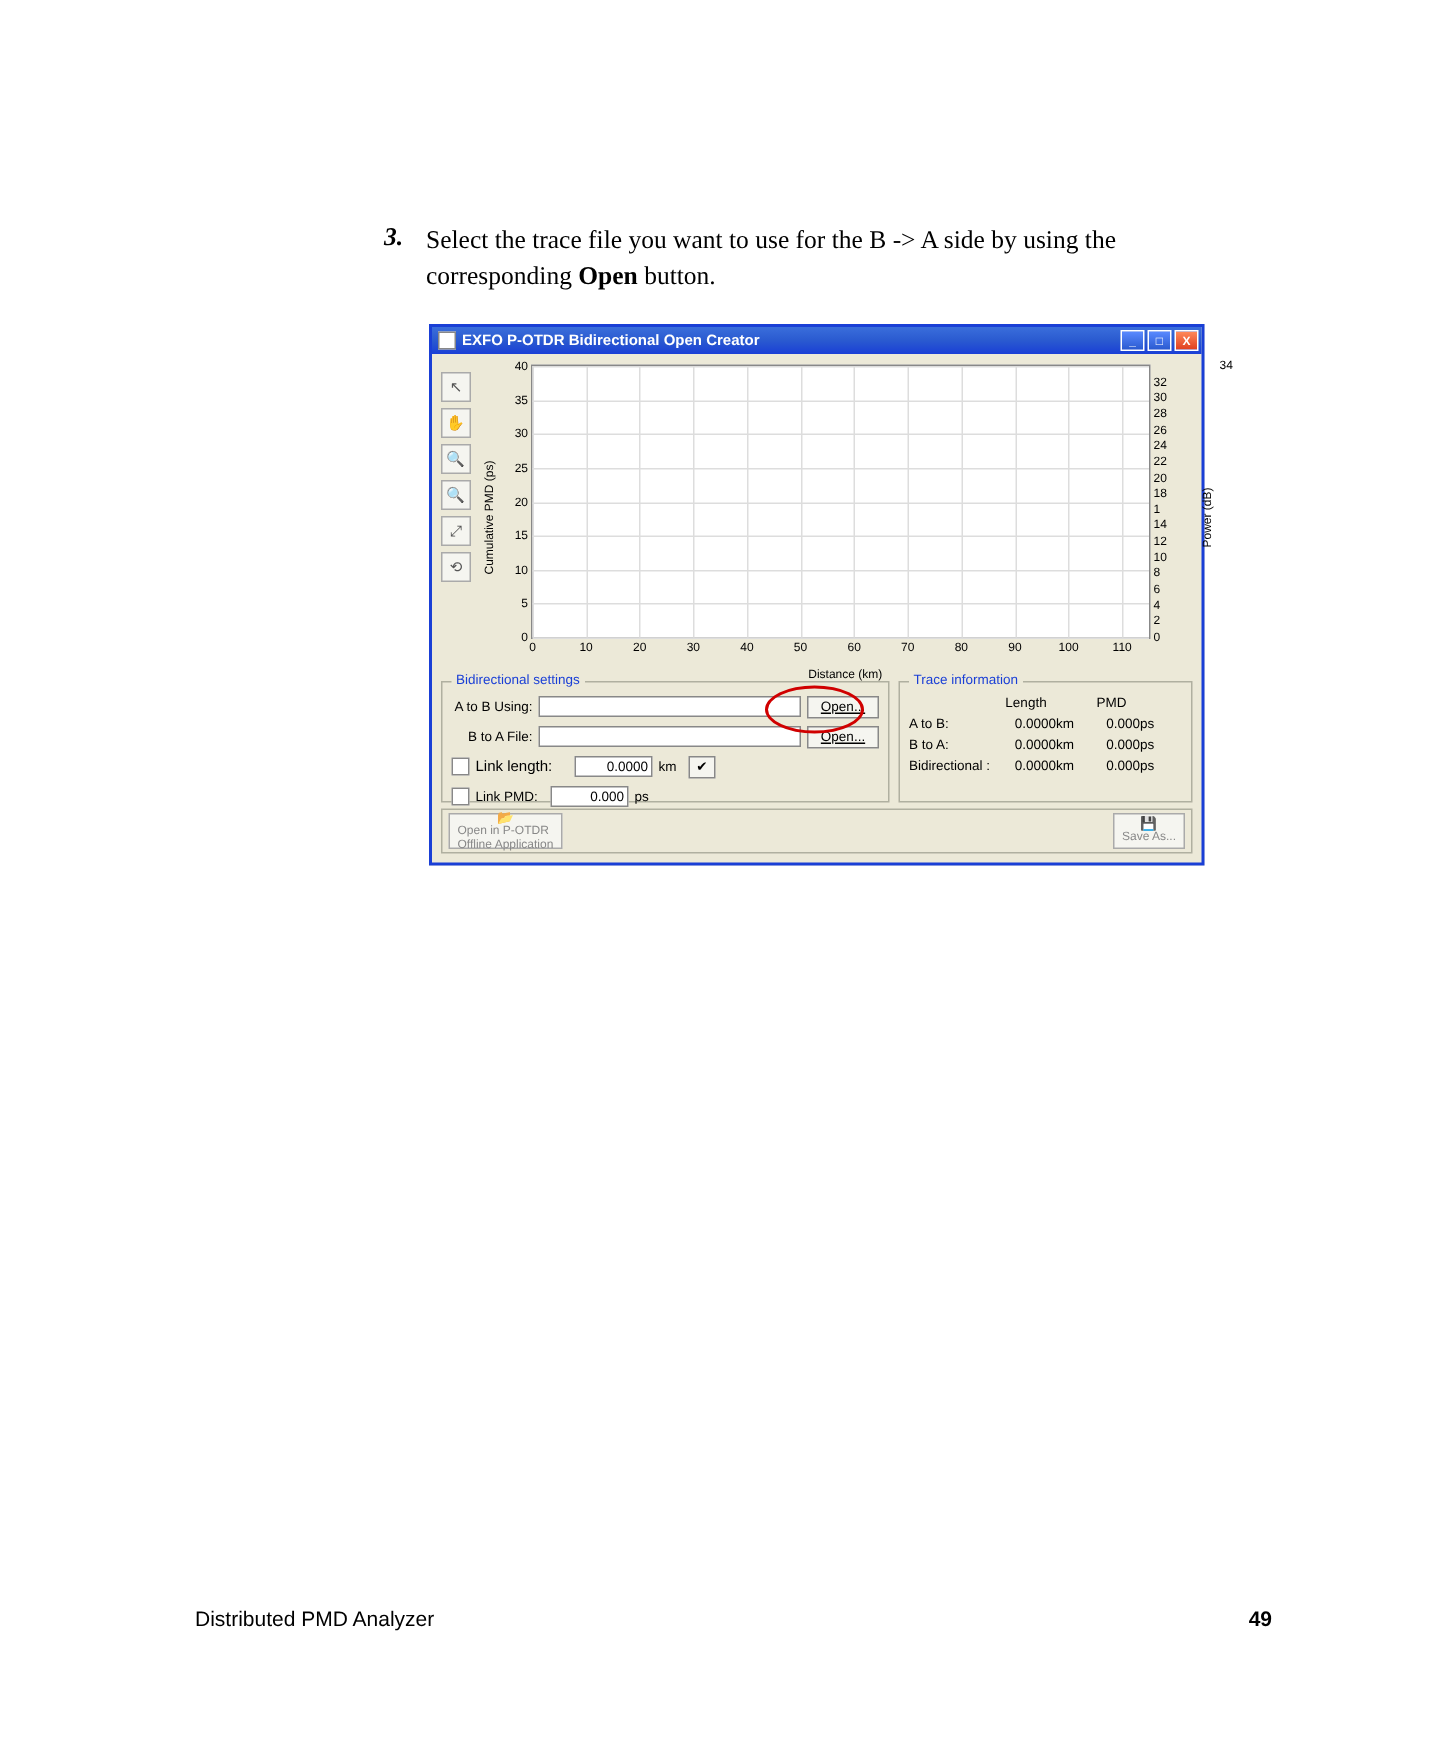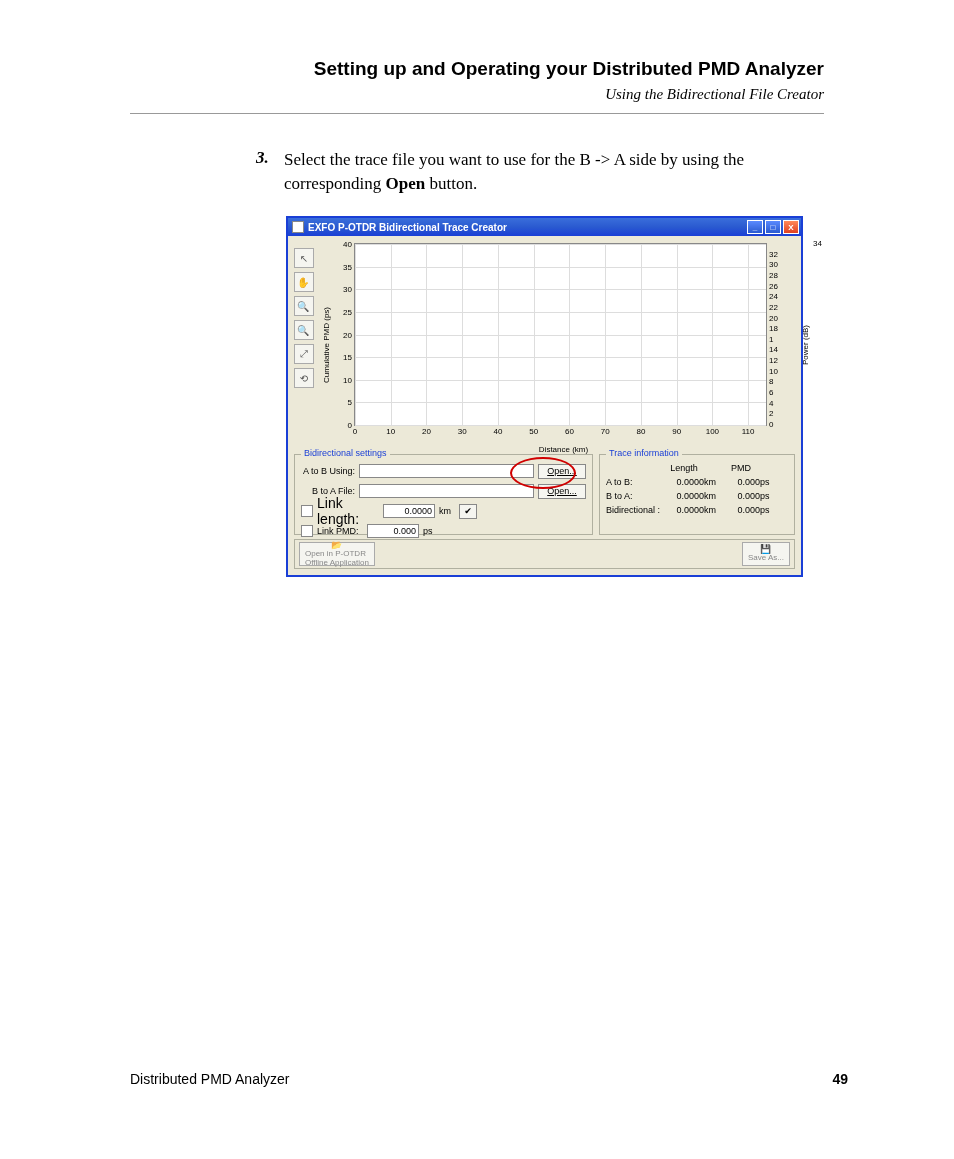--- a/index.html
+++ b/index.html
@@ -56,37 +56,32 @@
   .big-btn { height: 24px; border: 1px solid #aaa; background: #f5f5f0; font-size: 8px; color: #888; padding: 0 5px; display: flex; flex-direction: column; align-items: center; justify-content: center; line-height: 1.05; }
   .big-btn .bi { height: 9px; font-size: 9px; }
   .spacer { flex: 1; }
   .footer { position: absolute; bottom: 72px; left: 130px; right: 106px; display: flex; justify-content: space-between; font-size: 14px; font-family: Verdana, Arial, sans-serif; margin-top: 48px; }
   .footer .pg { font-weight: bold; text-align: right; }
 </style>
 </head>
 <body>
 <div class="page">
 
-  <div class="header-area">
-    <div class="chapter-title">Setting up and Operating your Distributed PMD Analyzer</div>
-    <div class="section-title">Using the Bidirectional File Creator</div>
-    <hr class="hr">
-  </div>
 
   <div class="step-row">
     <div class="step-num">3.</div>
     <div class="step-text">
       <span>Select the trace file you want to use for the B -&gt; A side by using the corresponding </span><span class="bold">Open</span><span> button.</span>
     </div>
   </div>
 
   <div class="app-container">
     <div class="titlebar">
       <div class="tb-icon"></div>
-      <div class="tb-title">EXFO P-OTDR Bidirectional Trace Creator</div>
+      <div class="tb-title">EXFO P-OTDR Bidirectional Open Creator</div>
       <div class="wc wc-min">_</div>
       <div class="wc wc-max">□</div>
       <div class="wc wc-close">X</div>
     </div>
 
     <div class="chart-zone">
       <div class="toolbar">
         <div class="tool-btn">↖</div>
         <div class="tool-btn">✋</div>
         <div class="tool-btn">🔍</div>
@@ -171,21 +166,21 @@
           <input class="form-input" value="" style="">
           <div class="btn open">Open...</div>
         </div>
         <div class="form-row">
           <div class="form-label">B to A File:</div>
           <input class="form-input" value="" style="">
           <div class="btn open">Open...</div>
         </div>
         <div class="form-row">
           <div class="chk"></div>
-          <div style="width:66px;font-size:14px">Link length:</div>
+          <div style="width:66px;font-size:10px">Link length:</div>
           <input class="form-input short" value="0.0000" style="">
           <div class="unit">km</div>
           <div class="check-btn">✔</div>
         </div>
         <div class="form-row">
           <div class="chk"></div>
           <div style="width:50px;font-size:9px">Link PMD:</div>
           <input class="form-input short" value="0.000" style="">
           <div class="unit">ps</div>
         </div>

